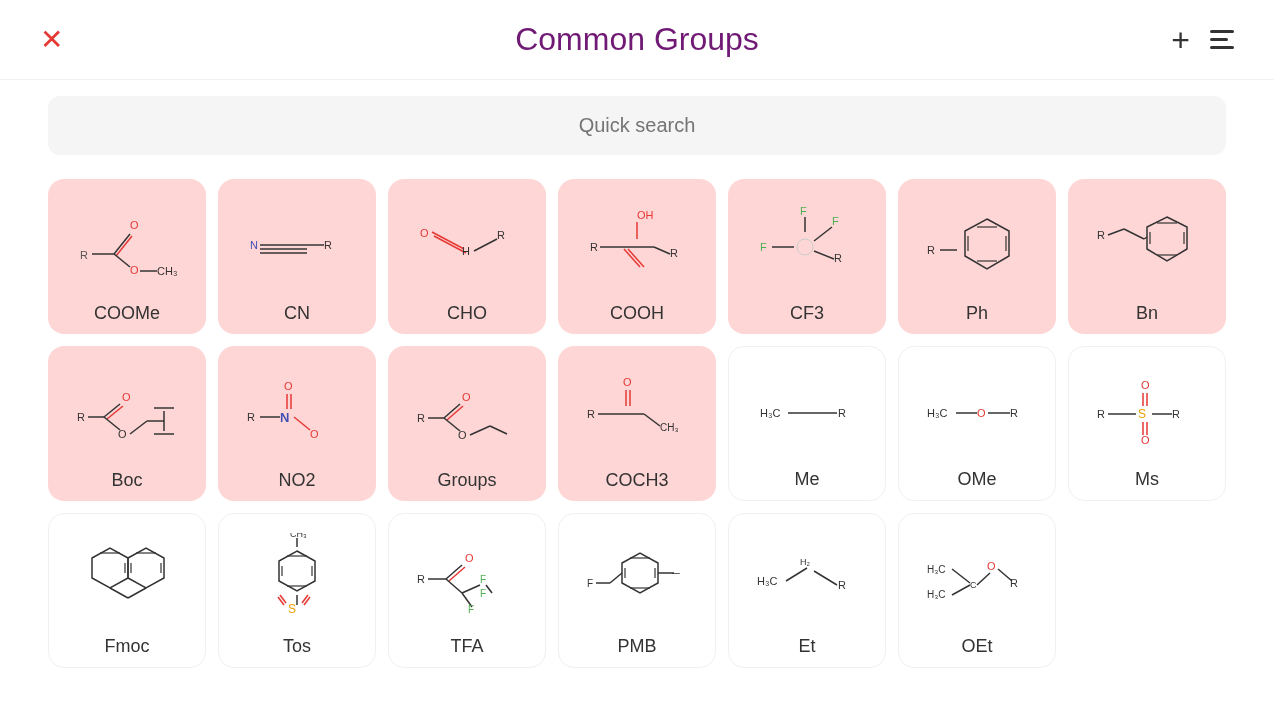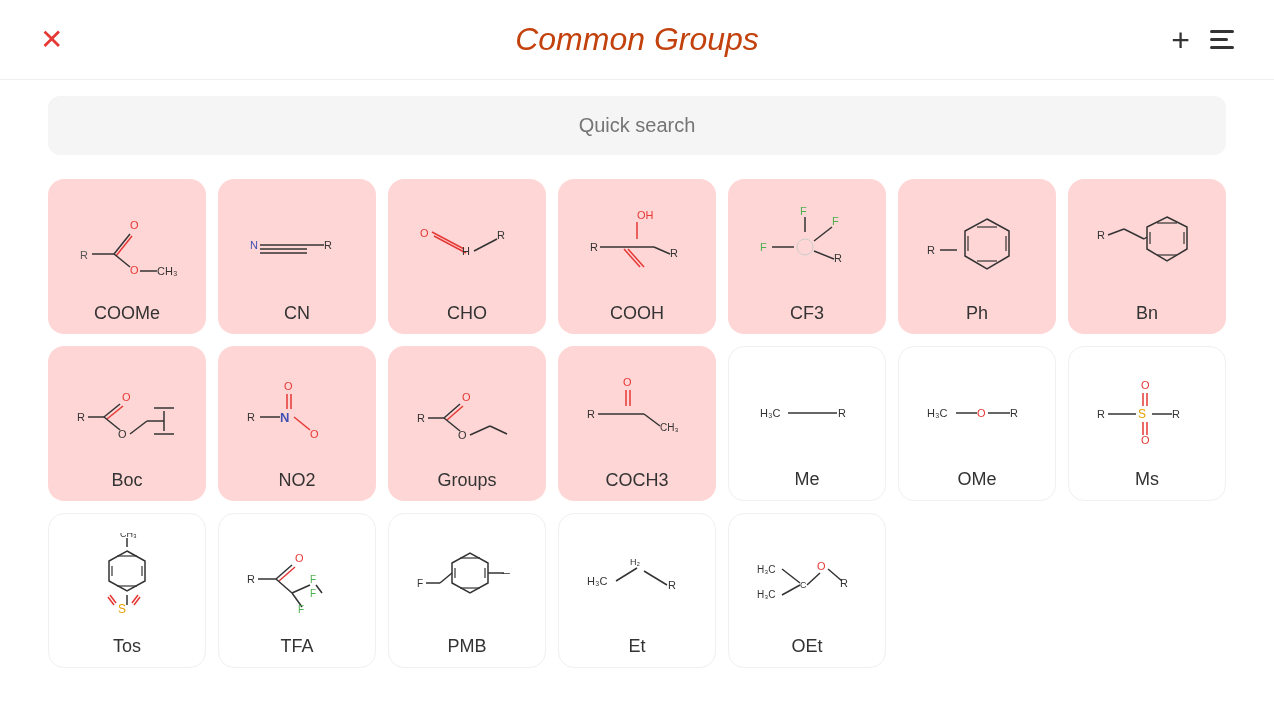--- a/index.html
+++ b/index.html
@@ -16,25 +16,24 @@
       align-items: center;
       justify-content: space-between;
       padding: 0 40px;
       height: 80px;
       border-bottom: 1px solid #f0f0f0;
     }
 
     .header-title {
       font-size: 32px;
       font-weight: 400;
-      color: #c2410c;
+      color: #701a75;
       position: absolute;
       left: 50%;
       transform: translateX(-50%);
-      font-style: italic;
     }
 
     .header-left, .header-right {
       display: flex;
       align-items: center;
       gap: 20px;
     }
 
     .close-btn {
       color: #e53935;
@@ -431,20 +430,39 @@
         <text x="5" y="52" font-size="11" fill="#333">R</text>
         <line x1="16" y1="48" x2="44" y2="48" stroke="#333" stroke-width="1.5"></line>
 
         <line x1="60" y1="48" x2="80" y2="48" stroke="#333" stroke-width="1.5"></line>
         <text x="80" y="52" font-size="11" fill="#333">R</text>
       </svg>
     </div>
     <div class="label">Ms</div>
   </div>
 
+  <div class="group-card white">
+    <div class="structure">
+      <svg viewBox="0 0 110 90" xmlns="http://www.w3.org/2000/svg">
+
+        <polygon points="20,25 38,15 56,25 56,45 38,55 20,45" fill="none" stroke="#333" stroke-width="1.5"></polygon>
+        <polygon points="56,25 74,15 92,25 92,45 74,55 56,45" fill="none" stroke="#333" stroke-width="1.5"></polygon>
+
+        <line x1="38" y1="55" x2="56" y2="65" stroke="#333" stroke-width="1.5"></line>
+        <line x1="74" y1="55" x2="56" y2="65" stroke="#333" stroke-width="1.5"></line>
+
+        <line x1="28" y1="20" x2="48" y2="20" stroke="#333" stroke-width="1.2"></line>
+        <line x1="53" y1="30" x2="53" y2="40" stroke="#333" stroke-width="1.2"></line>
+        <line x1="64" y1="20" x2="84" y2="20" stroke="#333" stroke-width="1.2"></line>
+        <line x1="59" y1="30" x2="59" y2="40" stroke="#333" stroke-width="1.2"></line>
+        <line x1="89" y1="30" x2="89" y2="40" stroke="#333" stroke-width="1.2"></line>
+      </svg>
+    </div>
+    <div class="label">Fmoc</div>
+  </div>
 
   <div class="group-card white">
     <div class="structure">
       <svg viewBox="0 0 110 90" xmlns="http://www.w3.org/2000/svg">
 
         <polygon points="55,18 73,28 73,48 55,58 37,48 37,28" fill="none" stroke="#333" stroke-width="1.5"></polygon>
         <line x1="45" y1="23" x2="65" y2="23" stroke="#333" stroke-width="1.2"></line>
         <line x1="70" y1="33" x2="70" y2="43" stroke="#333" stroke-width="1.2"></line>
         <line x1="45" y1="53" x2="65" y2="53" stroke="#333" stroke-width="1.2"></line>
         <line x1="40" y1="33" x2="40" y2="43" stroke="#333" stroke-width="1.2"></line>

